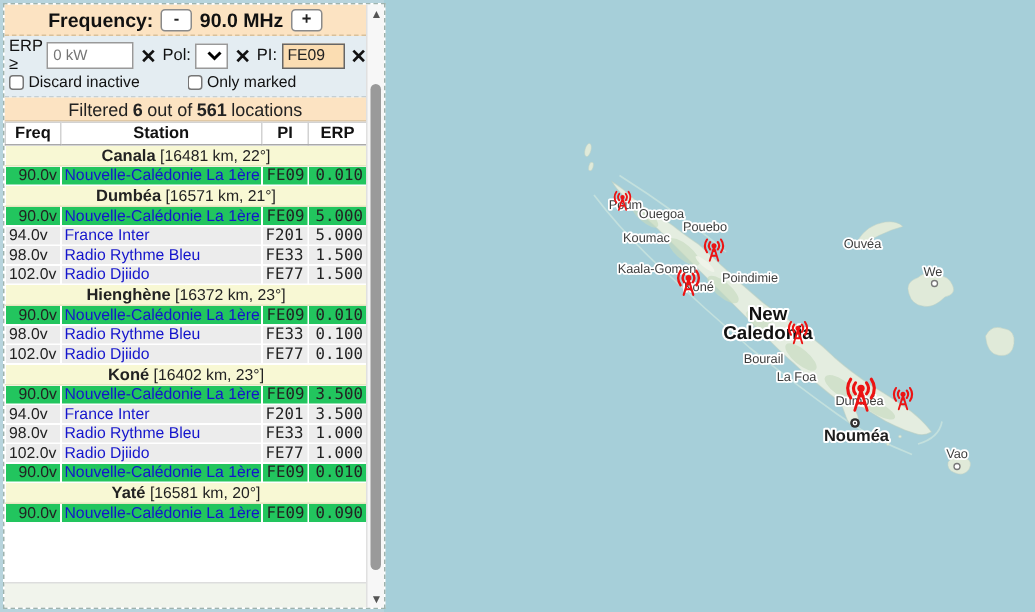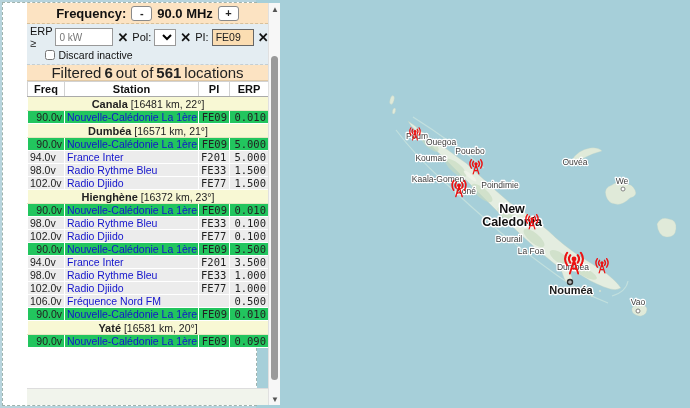--- a/index.html
+++ b/index.html
@@ -20,21 +20,21 @@
     stroke:#ffffff;stroke-width:2.6px;paint-order:stroke;stroke-linejoin:round;text-anchor:middle;}
   .country-label{font:bold 12.5px "Liberation Sans",sans-serif;fill:#111;
     stroke:#ffffff;stroke-width:2.8px;paint-order:stroke;stroke-linejoin:round;text-anchor:middle;}
 
   
   #left-panel{
     position:absolute;left:2px;top:2px;width:255px;height:404px;
     background:#ffffff;border:1px dashed #9fb3ad;box-sizing:border-box;
     display:flex;
   }
-  #panel-content{width:241px;flex:0 0 241px;display:flex;flex-direction:column;overflow:hidden;padding-left:24px;}
+  #panel-content{width:241px;flex:0 0 241px;display:flex;flex-direction:column;overflow:hidden;}
 
   .freq-bar{
     background:#fce3c2;border-bottom:1px dashed #d8c09a;
     height:20px;display:flex;align-items:center;justify-content:center;gap:5px;
     font-size:13px;font-weight:bold;color:#111;flex:0 0 auto;
   }
   .step-btn{
     background:#fff;border:1px solid #8a8a8a;border-radius:3px;
     font-size:11px;font-weight:bold;line-height:12px;height:15px;min-width:21px;
     padding:0 2px;cursor:pointer;color:#222;
@@ -43,27 +43,27 @@
     background:#e4edf2;border-bottom:1px dashed #c4cfd4;
     padding:3px 2px 1px 3px;flex:0 0 auto;
   }
   .filters-row{display:flex;align-items:center;gap:3px;font-size:11px;color:#111;height:20px;}
   .erp-input{width:50px;height:14px;font-size:10px;border:1px solid #999;padding:1px 3px;color:#333;}
   .pol-select{width:30px;height:17px;font-size:10px;border:1px solid #999;background:#fff;}
   .pi-input{width:34px;height:13px;font-size:10.5px;border:1px solid #666;background:#fbddb2;padding:1px 3px;color:#222;}
   .clear-x{font-size:13px;font-weight:bold;color:#111;cursor:pointer;padding:0 1px;line-height:13px;}
   .chk-row{display:flex;align-items:center;height:16px;font-size:10.5px;color:#111;gap:2px;}
   .chk-row label{display:flex;align-items:center;gap:3px;}
-  .chk-row .half{width:50%;display:flex;justify-content:center;}
+  .chk-row .half{width:50%;display:flex;}
   input[type=checkbox]{width:10px;height:10px;margin:0;}
 
   .filtered-bar{
     background:#fce3c2;border-bottom:1px solid #e0c8a4;
     height:15px;display:flex;align-items:center;justify-content:center;gap:3px;
-    font-size:15px;color:#222;flex:0 0 auto;
+    font-size:12px;color:#222;flex:0 0 auto;
   }
   .filtered-bar b{font-weight:bold;}
 
   table.stations{border-collapse:collapse;width:241px;table-layout:fixed;flex:0 0 auto;}
   table.stations th{
     background:#fff;font-size:11px;font-weight:bold;color:#111;
     border:1px solid #d2d2d2;border-bottom:1px solid #aaa;height:14px;padding:0;
   }
   table.stations td{padding:0 2px;height:12px;overflow:hidden;white-space:nowrap;}
   tr.group-row td{
@@ -220,20 +220,26 @@
           <input class="pi-input" type="text" value="FE09" style="">
           <span class="clear-x">✕</span>
         </div>
         <div class="chk-row">
           <span class="half">
             <label>
               <input type="checkbox" style="">
               <span>Discard inactive</span>
             </label>
           </span>
+          <span class="half">
+            <label>
+              <input type="checkbox" style="">
+              <span>Only marked</span>
+            </label>
+          </span>
         </div>
       </div>
 
       <div class="filtered-bar">
         <span>Filtered</span>
         <b>6</b>
         <span>out of</span>
         <b>561</b>
         <span>locations</span>
       </div>
@@ -304,20 +310,23 @@
               <td><a href="#" class="st-link">Radio Rythme Bleu</a></td>
               <td class="c-pi">FE33</td>
               <td class="c-erp">0.100</td>
             </tr>
             <tr class="st-row">
               <td class="c-freq">102.0v</td>
               <td><a href="#" class="st-link">Radio Djiido</a></td>
               <td class="c-pi">FE77</td>
               <td class="c-erp">0.100</td>
             </tr>
+            <tr class="group-row">
+              <td colspan="4"><b>Koné</b> [16402 km, 23°]</td>
+            </tr>
             <tr class="st-row hl">
               <td class="c-freq">90.0v</td>
               <td><a href="#" class="st-link">Nouvelle-Calédonie La 1ère</a></td>
               <td class="c-pi">FE09</td>
               <td class="c-erp">3.500</td>
             </tr>
             <tr class="st-row">
               <td class="c-freq">94.0v</td>
               <td><a href="#" class="st-link">France Inter</a></td>
               <td class="c-pi">F201</td>
@@ -327,26 +336,20 @@
               <td class="c-freq">98.0v</td>
               <td><a href="#" class="st-link">Radio Rythme Bleu</a></td>
               <td class="c-pi">FE33</td>
               <td class="c-erp">1.000</td>
             </tr>
             <tr class="st-row">
               <td class="c-freq">102.0v</td>
               <td><a href="#" class="st-link">Radio Djiido</a></td>
               <td class="c-pi">FE77</td>
               <td class="c-erp">1.000</td>
-            </tr>
-            <tr class="st-row">
-              <td class="c-freq">106.0v</td>
-              <td><a href="#" class="st-link">Fréquence Nord FM</a></td>
-              <td class="c-pi"></td>
-              <td class="c-erp">0.500</td>
             </tr>
             <tr class="st-row hl">
               <td class="c-freq">90.0v</td>
               <td><a href="#" class="st-link">Nouvelle-Calédonie La 1ère</a></td>
               <td class="c-pi">FE09</td>
               <td class="c-erp">0.010</td>
             </tr>
             <tr class="group-row">
               <td colspan="4"><b>Yaté</b> [16581 km, 20°]</td>
             </tr>

